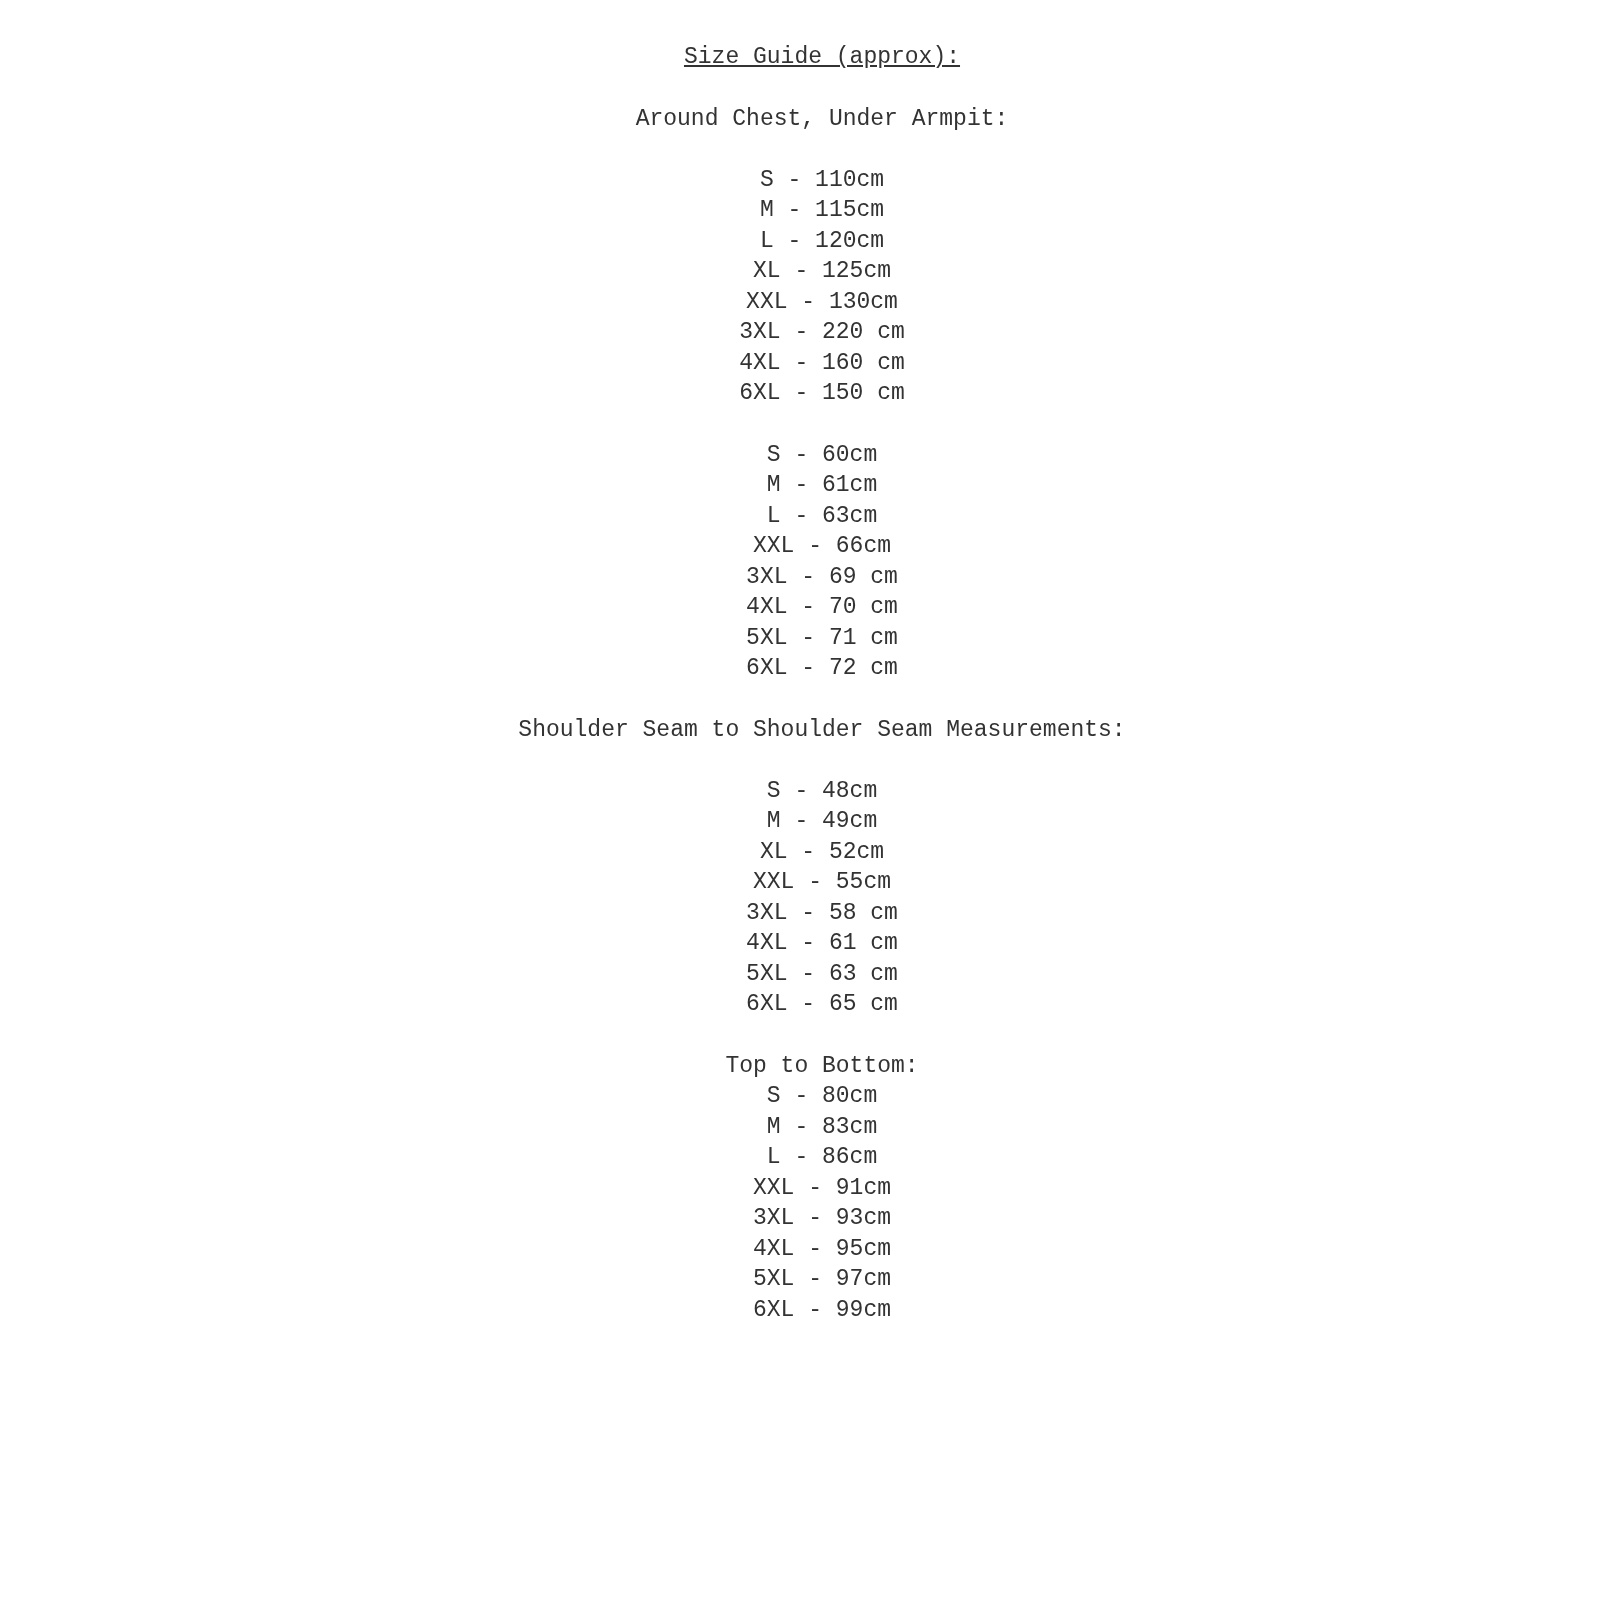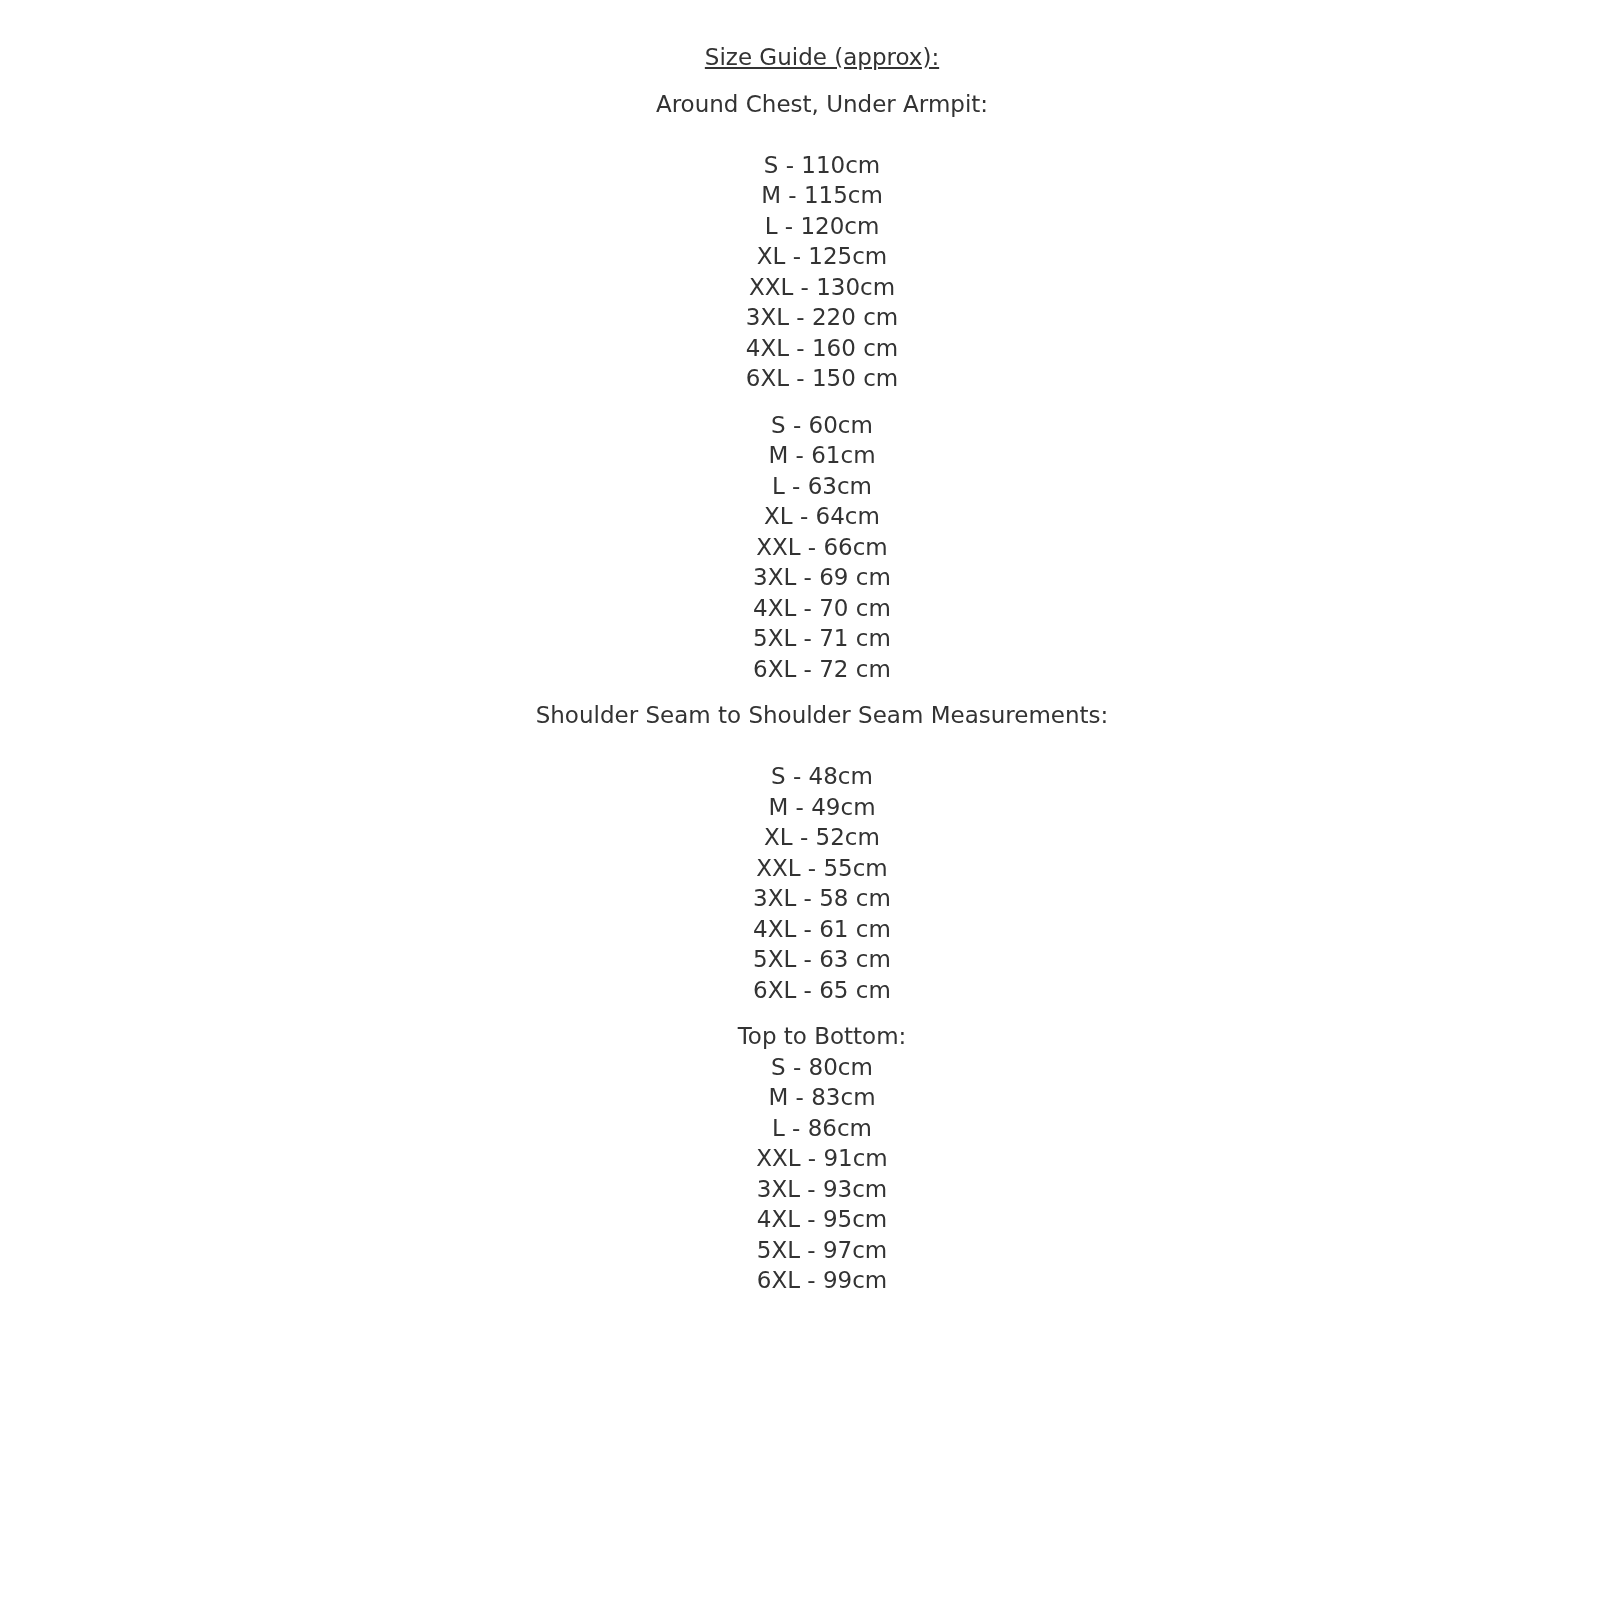--- a/index.html
+++ b/index.html
@@ -13,35 +13,36 @@
     font-family: "DejaVu Sans", "Liberation Sans", sans-serif;
     color: #333333;
     overflow: hidden;
   }
   .doc {
     box-sizing: border-box;
     width: 100%;
     padding-top: 42px;
     padding-left: 44px; 
     text-align: center;
+    font-family: Liberation Mono, monospace;
   }
   .line {
     font-size: 23px;
     line-height: 30.5px;
     white-space: pre;
   }
   .title {
     font-size: 23px;
     line-height: 30.5px;
     font-weight: normal;
     margin: 0;
     text-decoration: underline;
   }
   .section {
-    margin-top: 16px; 
+    margin-top: 31px; 
   }
   .items.gap-top {
     margin-top: 30.5px; 
   }
 </style>
 </head>
 <body>
 
 <div class="doc">
   <h1 class="title">Size Guide (approx):</h1>
@@ -58,21 +59,20 @@
           <div class="line">4XL - 160 cm</div>
           <div class="line">6XL - 150 cm</div>
         </div>
   </section>
 
   <section class="section">
     <div class="items">
           <div class="line">S - 60cm</div>
           <div class="line">M - 61cm</div>
           <div class="line">L - 63cm</div>
-          <div class="line">XL - 64cm</div>
           <div class="line">XXL - 66cm</div>
           <div class="line">3XL - 69 cm</div>
           <div class="line">4XL - 70 cm</div>
           <div class="line">5XL - 71 cm</div>
           <div class="line">6XL - 72 cm</div>
         </div>
   </section>
 
   <section class="section">
     <div class="line header">Shoulder Seam to Shoulder Seam Measurements:</div>

